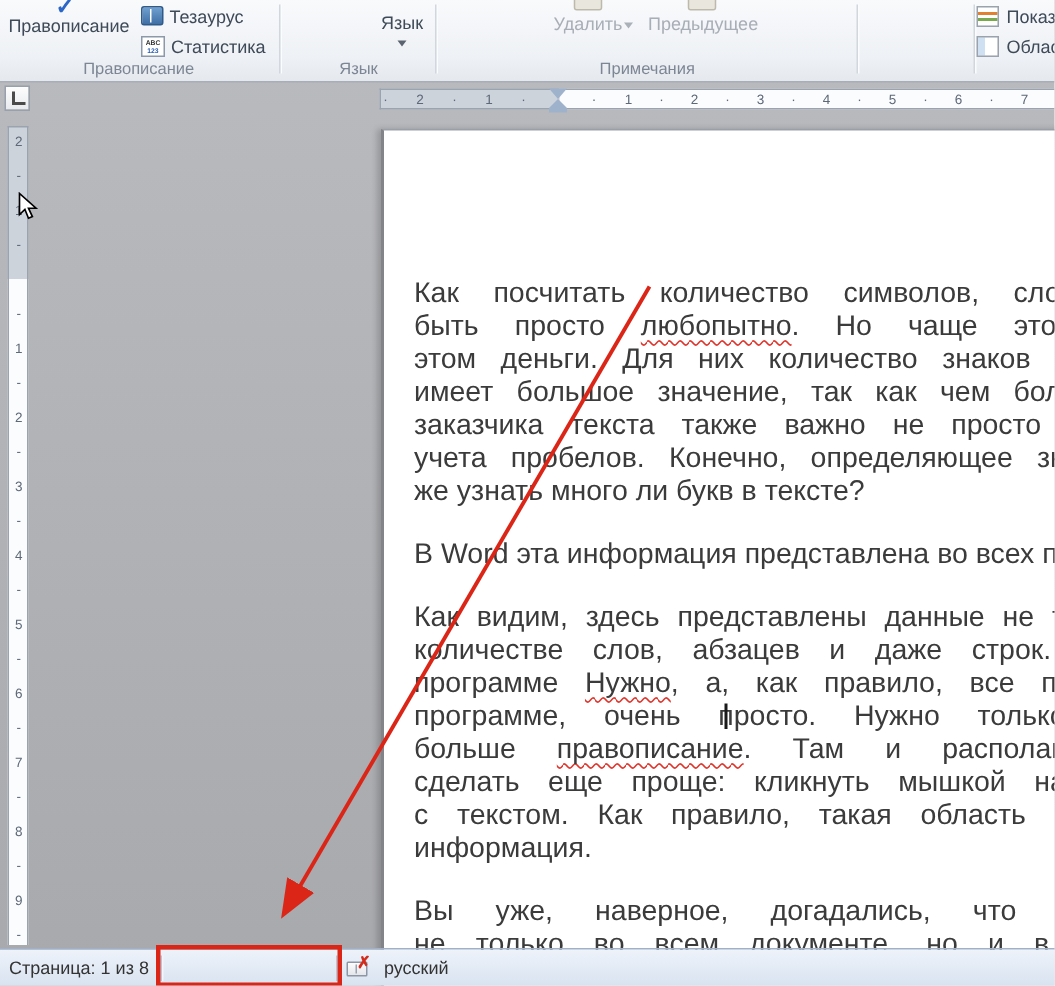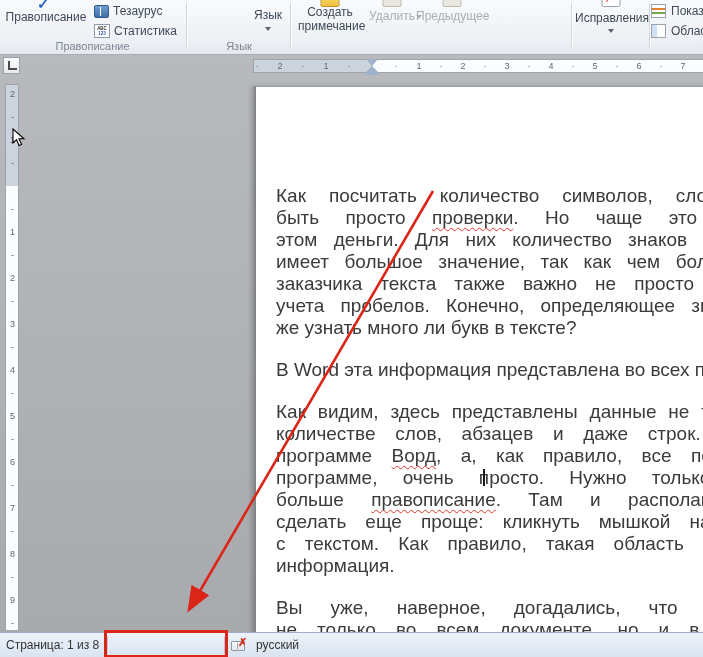--- a/index.html
+++ b/index.html
@@ -13,21 +13,21 @@
   .ribbon{position:absolute;left:0;top:0;width:703px;height:54px;
     background:linear-gradient(180deg,#f9fafc,#eef1f5 70%,#e5e9ee);
     border-bottom:1px solid #a7aeb8;}
   .rgroup{position:absolute;top:0;height:54px;}
   .glabel{position:absolute;bottom:2px;left:0;right:0;text-align:center;
     font-size:11px;color:#7d8694;white-space:nowrap;}
   .vsep{position:absolute;top:3px;height:46px;width:1px;background:#d2d7dd;
     box-shadow:1px 0 0 #fbfcfd;}
   .bigbtn{position:absolute;top:0;height:50px;text-align:center;cursor:default;}
   .blabel{position:absolute;top:10px;left:0;right:0;font-size:12px;color:#3f4a58;white-space:nowrap;}
-  .smallbtn{position:absolute;left:94px;display:flex;align-items:flex-end;gap:4px;
+  .smallbtn{position:absolute;left:94px;display:flex;align-items:flex-start;gap:4px;
     font-size:12px;color:#3f4a58;white-space:nowrap;}
   .dar{width:0;height:0;border-left:3.5px solid transparent;border-right:3.5px solid transparent;
     border-top:4px solid #5a6370;display:inline-block;}
   .dar.dis{border-top-color:#abb1b9;}
   .dislabel{color:#a8aeb6;}
   
   .ic-spell{position:absolute;top:-15px;left:50%;transform:translateX(-50%);width:30px;height:26px;}
   .ic-spell i{position:absolute;bottom:-2px;left:6px;font-style:normal;font-weight:bold;
     font-size:15px;color:#2c67c8;}
   .ic-book{width:13px;height:11px;background:linear-gradient(180deg,#6fa0d0,#3f6fa5);
@@ -130,45 +130,34 @@
     <div class="bigbtn" style="left:60px;width:40px">
       <span class="blabel" style="top:8px">Язык</span>
       <span class="dar" style="position:absolute;left:50%;top:27px;transform:translateX(-50%)"></span>
     </div>
     <span class="glabel">Язык</span>
   </div>
 
   <div class="vsep" style="left:290px"></div>
 
   <div class="rgroup" style="left:292px;width:279px">
-    <div class="bigbtn" style="left:6px;width:64px">
-      <span class="crop-ic newc"></span>
-      <span class="blabel" style="top:5px">Создать</span>
-      <span class="blabel" style="top:19px">примечание</span>
-    </div>
     <div class="bigbtn" style="left:72px;width:56px">
       <span class="crop-ic disc"></span>
       <span class="blabel dislabel" style="top:9px">Удалить</span>
       <span class="dar dis" style="position:absolute;right:-2px;top:15px"></span>
     </div>
-    <div class="bigbtn" style="left:124px;width:72px">
+    <div class="bigbtn" style="left:140px;width:72px">
       <span class="crop-ic disc"></span>
       <span class="blabel dislabel" style="top:9px">Предыдущее</span>
     </div>
+    <span class="glabel">Примечания</span>
   </div>
 
   <div class="vsep" style="left:571px"></div>
 
-  <div class="rgroup" style="left:573px;width:76px">
-    <div class="bigbtn" style="left:2px;width:72px">
-      <span class="crop-ic track-ic"></span>
-      <span class="blabel" style="top:11px">Исправления</span>
-      <span class="dar" style="position:absolute;left:50%;top:29px;transform:translateX(-50%)"></span>
-    </div>
-  </div>
 
   <div class="vsep" style="left:649px"></div>
 
   <div class="ritem" style="top:4px">
     <span class="ic-markup"></span>
     <span>Показать исправления</span>
   </div>
   <div class="ritem" style="top:24px">
     <span class="ic-pane"></span>
     <span>Область проверки</span>
@@ -231,34 +220,34 @@
     <span class="vmark" style="top: 470px;">8</span>
     <span class="vmark" style="top: 493px;">-</span>
     <span class="vmark" style="top: 516px;">9</span>
     <span class="vmark" style="top: 539px;">-</span>
   </div>
 
 <div class="page">
   <div class="doctext">
       <div class="para">
         <div class="line"><span>Как посчитать количество символов, слов и знаков? Кому-то</span></div>
-        <div class="line"><span>быть просто </span><span class="sq">проверки</span><span>. Но чаще это интересует тех, кто</span></div>
+        <div class="line"><span>быть просто </span><span class="sq">любопытно</span><span>. Но чаще это интересует тех, кто</span></div>
         <div class="line"><span>этом деньги. Для них количество знаков в тексте или символов</span></div>
         <div class="line"><span>имеет большое значение, так как чем больше знаков, тем выше</span></div>
         <div class="line"><span>заказчика текста также важно не просто количество знаков без</span></div>
         <div class="line"><span>учета пробелов. Конечно, определяющее значение имеет качество</span></div>
         <div class="line natural"><span>же узнать много ли букв в тексте?</span></div>
       </div>
       <div class="para">
         <div class="line natural"><span>В Word эта информация представлена во всех подробностях.</span></div>
       </div>
       <div class="para">
         <div class="line"><span>Как видим, здесь представлены данные не только о знаках, но и о</span></div>
         <div class="line"><span>количестве слов, абзацев и даже строк. Найти эту статистику</span></div>
-        <div class="line"><span>программе </span><span class="sq">Ворд</span><span>, а, как правило, все пользуются именно этой</span></div>
+        <div class="line"><span>программе </span><span class="sq">Нужно</span><span>, а, как правило, все пользуются именно этой</span></div>
         <div class="line"><span>программе, очень просто. Нужно только открыть вкладку и</span></div>
         <div class="line"><span>больше </span><span class="sq">правописание</span><span>. Там и располагается статистика. Но</span></div>
         <div class="line"><span>сделать еще проще: кликнуть мышкой на нижней панели окна</span></div>
         <div class="line"><span>с текстом. Как правило, такая область отображает страницу и</span></div>
         <div class="line natural"><span>информация.</span></div>
       </div>
       <div class="para">
         <div class="line"><span>Вы уже, наверное, догадались, что определить количество</span></div>
         <div class="line"><span>не только во всем документе, но и в отдельном фрагменте.</span></div>
       </div>

